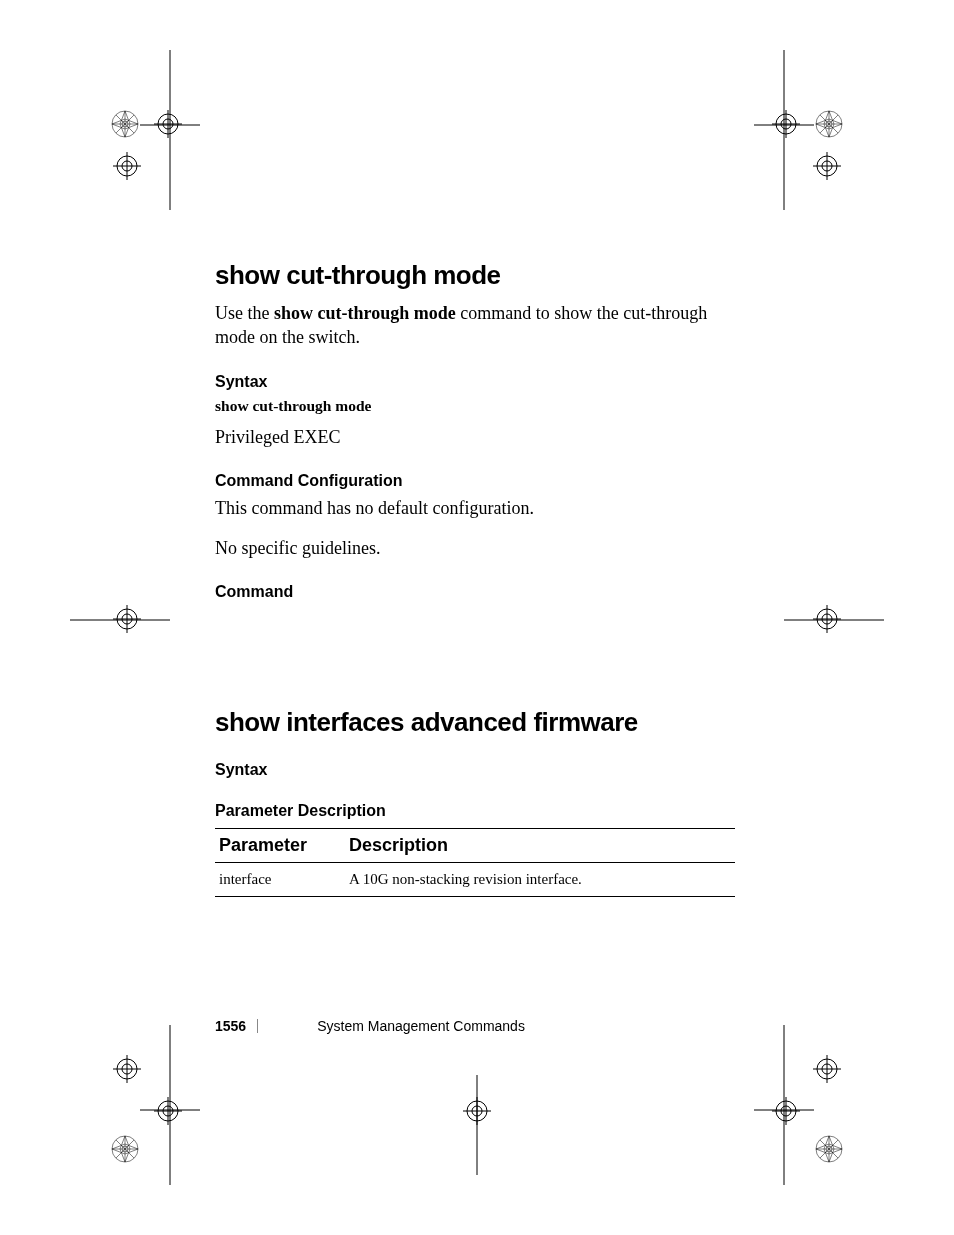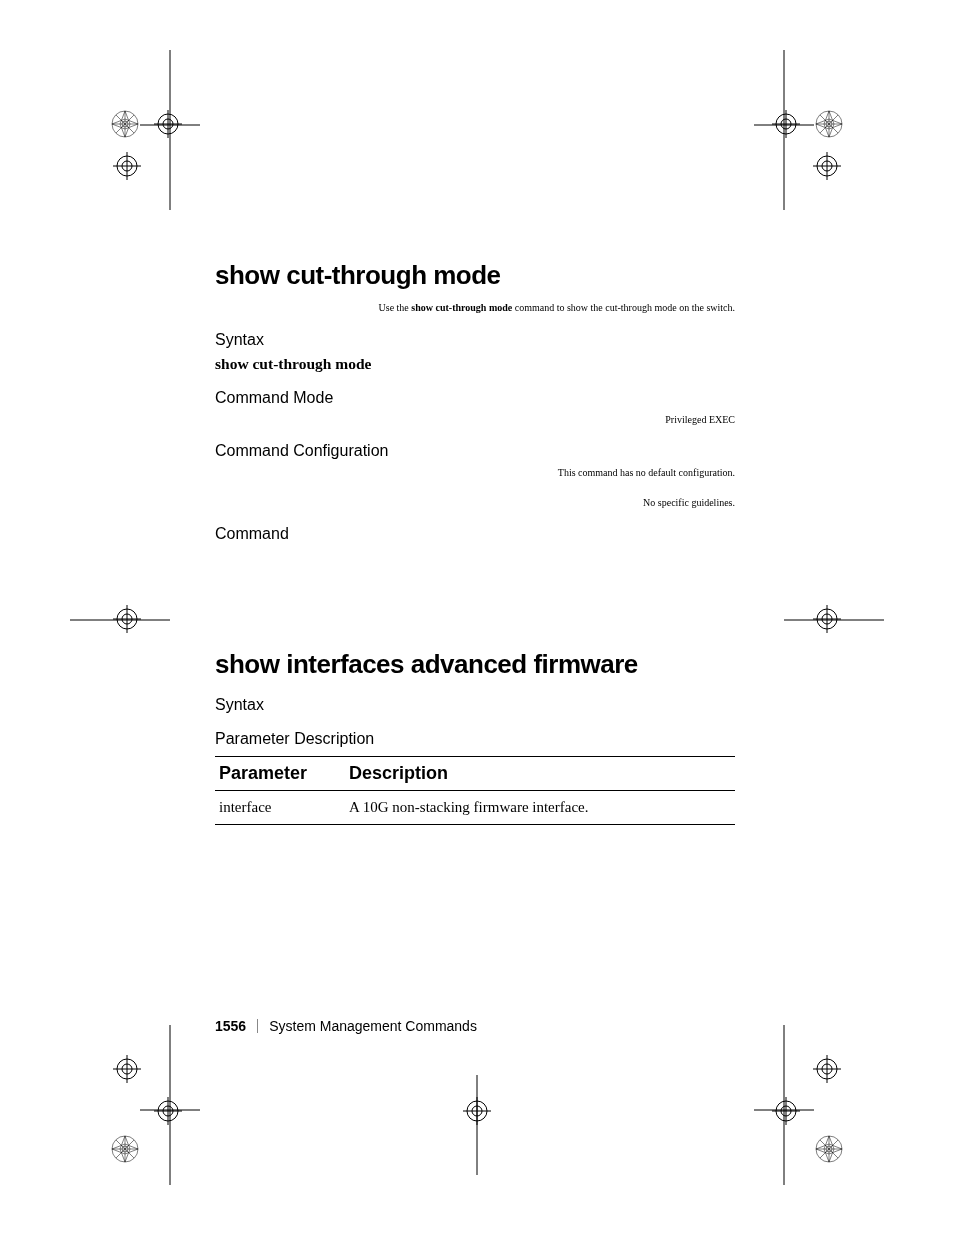--- a/index.html
+++ b/index.html
@@ -36,31 +36,30 @@
     }
     .h1 {
       font-family: 'Helvetica Neue', Arial, sans-serif;
       font-weight: bold;
       font-size: 26px;
       letter-spacing: -0.5px;
       margin-bottom: 10px;
       font-stretch: condensed;
     }
     .body-text {
-      font-size: 10px;
+      font-size: 18px;
       line-height: 1.35;
       margin-bottom: 16px;
-      text-align: right;
     }
     .bold-cmd { font-weight: bold; }
     .h3 {
       font-family: 'Helvetica Neue', Arial, sans-serif;
-      font-weight: normal;
+      font-weight: bold;
       font-size: 16px;
-      margin-top: 16px;
+      margin-top: 23px;
       margin-bottom: 6px;
       font-stretch: condensed;
     }
     .syntax-line {
       font-size: 15.5px;
       font-weight: bold;
       margin-bottom: 10px;
     }
     .syntax-line .italic-arg {
       font-weight: normal;
@@ -104,20 +103,21 @@
     }
     .footer .divider {
       width: 1px;
       height: 14px;
       background: #888;
     }
     .footer .section-name {
       font-family: 'Helvetica Neue', Arial, sans-serif;
       font-size: 14px;
       color: #000;
+      margin-left: 48px;
     }
   </style>
 </head>
 <body>
 
 <svg class="crop-mark" style="left:140px;top:50px" width="60" height="160">
   <line x1="30" y1="0" x2="30" y2="160"></line>
   <line x1="0" y1="75" x2="60" y2="75"></line>
 </svg>
 <svg class="star-mark" style="left:111px;top:110px" viewBox="0 0 28 28">
@@ -289,21 +289,20 @@
 <div class="content">
 
   <div class="h1">show cut-through mode</div>
   <div class="body-text">
     <span>Use the </span><span class="bold-cmd">show cut-through mode</span><span> command to show the cut-through mode on the switch.</span>
   </div>
 
   <div class="h3">Syntax</div>
   <div class="syntax-line">show cut-through mode</div>
 
-  <div class="h3">Command Mode</div>
   <div class="body-text">Privileged EXEC</div>
 
   <div class="h3">Command Configuration</div>
   <div class="body-text">This command has no default configuration.</div>
 
   <div class="body-text">No specific guidelines.</div>
 
   <div class="h3">Command</div>
 
   <div class="section-gap"></div>
@@ -316,21 +315,21 @@
   <table class="param-table">
     <thead>
       <tr>
         <th>Parameter</th>
         <th>Description</th>
       </tr>
     </thead>
     <tbody>
       <tr>
         <td class="param-name">interface</td>
-        <td>A 10G non-stacking firmware interface.</td>
+        <td>A 10G non-stacking revision interface.</td>
       </tr>
     </tbody>
   </table>
 
 </div>
 
 <div class="footer">
   <span class="page-num">1556</span>
   <span class="divider"></span>
   <span class="section-name">System Management Commands</span>

